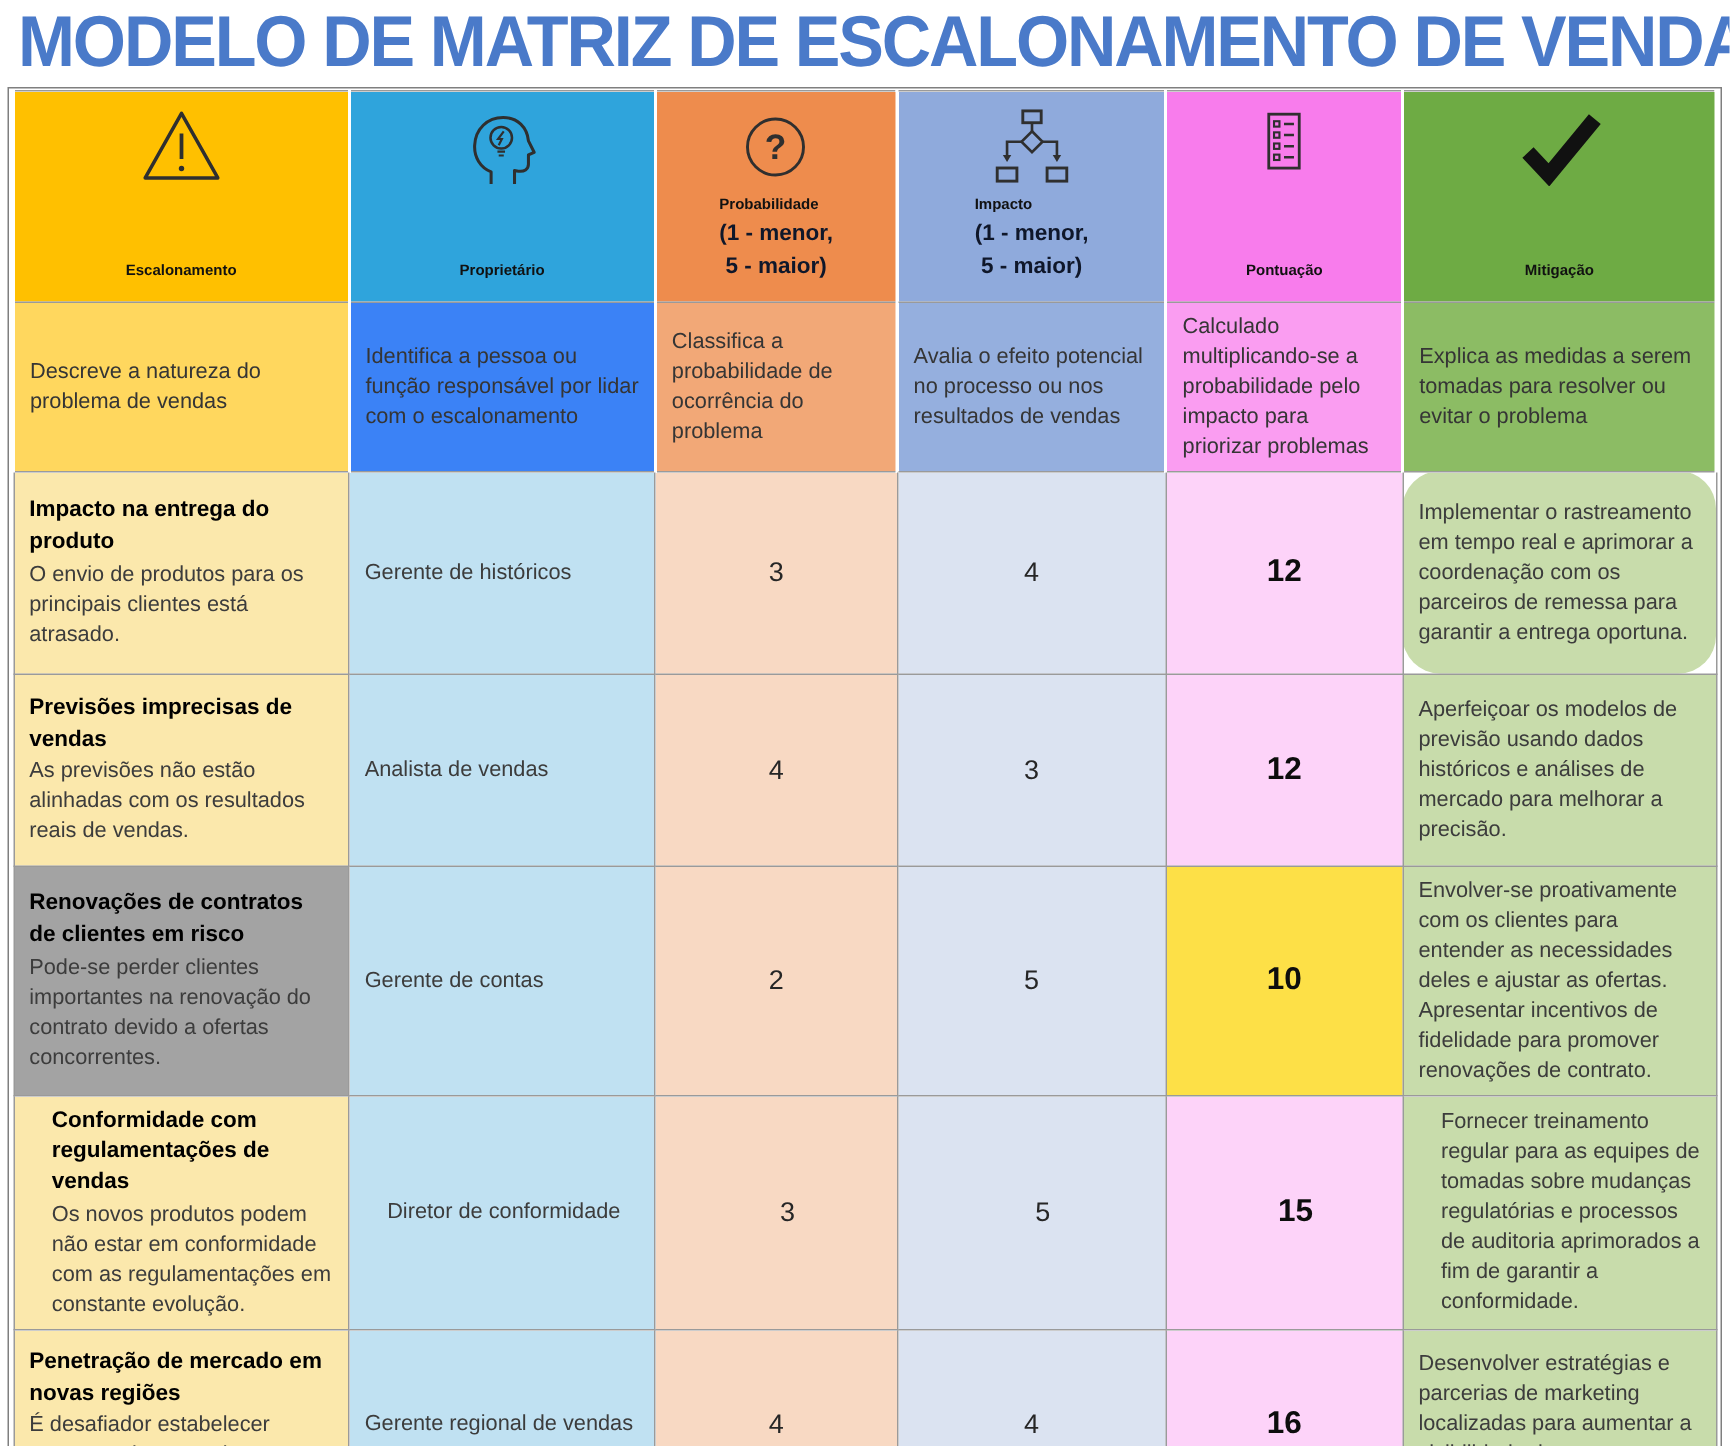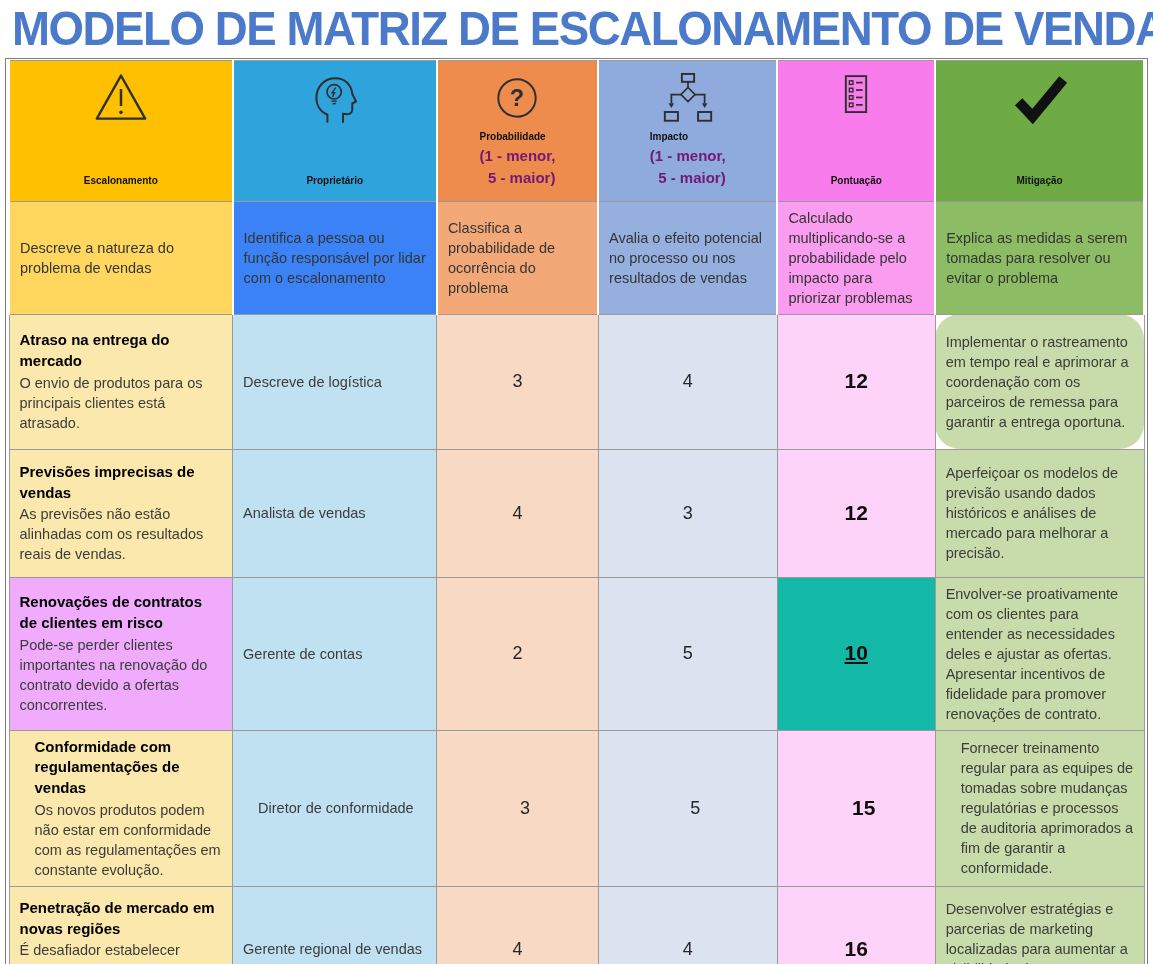--- a/index.html
+++ b/index.html
@@ -19,21 +19,21 @@
   td,th{border:1px solid #9a9a9a;box-sizing:border-box;padding:6px 10px;vertical-align:middle;
     font-size:14.5px;color:#3c3c3c;line-height:1.38;text-align:left;overflow:hidden;}
   tr[data-shade="header"] th{border-left:2px solid #fff;border-right:2px solid #fff;border-top:1px solid #9a9a9a;}
   tr[data-shade="description"] td{border-left:2px solid #fff;border-right:2px solid #fff;}
 
   
   tr[data-shade="header"] th{height:125px;padding:10px 6px 12px 6px;vertical-align:top;}
   .hwrap{height:100%;display:flex;flex-direction:column;align-items:center;justify-content:space-between;}
   .icon-box{flex:0 0 auto;display:flex;align-items:center;justify-content:center;min-height:54px;}
   .hlabel{font-weight:bold;color:#111;font-size:10px;text-align:center;line-height:1.45;}
-  .hsub{font-weight:bold;color:#701a75;font-size:15px;text-align:right;line-height:1.45;white-space:pre-line;}
+  .hsub{font-weight:bold;color:#0f172a;font-size:15px;text-align:center;line-height:1.45;white-space:pre-line;}
 
   
   tr[data-shade="description"] td{height:100px;vertical-align:middle;color:#353535;}
 
   
   .issue-title{font-weight:bold;color:#000;font-size:15px;margin-bottom:1px;}
   td.numcell{text-align:center;font-size:18px;color:#262626;}
   td.scorecell{text-align:center;font-size:21px;font-weight:bold;color:#0d0d0d;}
   tr.r0 td{height:135px;} tr.r1 td{height:128px;} tr.r2 td{height:138px;}
   tr.r3 td{height:143px;padding-left:25px;} tr.r4 td{height:126px;}
@@ -159,51 +159,51 @@
         <td class="c0" style="background-color: rgb(255, 215, 94);">Descreve a natureza do problema de vendas</td>
         <td class="c1" style="background-color: #3b82f6;">Identifica a pessoa ou função responsável por lidar com o escalonamento</td>
         <td class="c2" style="background-color: rgb(242, 168, 119);">Classifica a probabilidade de ocorrência do problema</td>
         <td class="c3" style="background-color: rgb(149, 175, 222);">Avalia o efeito potencial no processo ou nos resultados de vendas</td>
         <td class="c4" style="background-color: rgb(250, 157, 241);">Calculado multiplicando-se a probabilidade pelo impacto para priorizar problemas</td>
         <td class="c5" style="background-color: rgb(140, 188, 100);">Explica as medidas a serem tomadas para resolver ou evitar o problema</td>
       </tr>
 
       <tr class="r0" data-shade="row">
         <td class="c0" style="background-color: rgb(251, 232, 172);">
-          <div class="issue-title">Atraso na entrega do mercado</div>
+          <div class="issue-title">Impacto na entrega do produto</div>
           <div class="issue-desc">O envio de produtos para os principais clientes está atrasado.</div>
         </td>
-        <td class="c1" style="background-color: rgb(192, 225, 242);">Descreve de logística</td>
+        <td class="c1" style="background-color: rgb(192, 225, 242);">Gerente de históricos</td>
         <td class="c2 numcell" style="background-color: rgb(248, 217, 195);">3</td>
         <td class="c3 numcell" style="background-color: rgb(219, 227, 241);">4</td>
         <td class="c4 scorecell" style="background-color: rgb(253, 211, 249);">12</td>
         <td class="c5" style="background-color: rgb(200, 220, 171); border-radius: 25px;">Implementar o rastreamento em tempo real e aprimorar a coordenação com os parceiros de remessa para garantir a entrega oportuna.</td>
       </tr>
 
       <tr class="r1" data-shade="row">
         <td class="c0" style="background-color: rgb(251, 232, 172);">
           <div class="issue-title">Previsões imprecisas de vendas</div>
           <div class="issue-desc">As previsões não estão alinhadas com os resultados reais de vendas.</div>
         </td>
         <td class="c1" style="background-color: rgb(192, 225, 242);">Analista de vendas</td>
         <td class="c2 numcell" style="background-color: rgb(248, 217, 195);">4</td>
         <td class="c3 numcell" style="background-color: rgb(219, 227, 241);">3</td>
         <td class="c4 scorecell" style="background-color: rgb(253, 211, 249);">12</td>
         <td class="c5" style="background-color: rgb(200, 220, 171);">Aperfeiçoar os modelos de previsão usando dados históricos e análises de mercado para melhorar a precisão.</td>
       </tr>
 
       <tr class="r2" data-shade="row">
-        <td class="c0" style="background-color: #f0abfc;">
+        <td class="c0" style="background-color: #a3a3a3;">
           <div class="issue-title">Renovações de contratos de clientes em risco</div>
           <div class="issue-desc">Pode-se perder clientes importantes na renovação do contrato devido a ofertas concorrentes.</div>
         </td>
         <td class="c1" style="background-color: rgb(192, 225, 242);">Gerente de contas</td>
         <td class="c2 numcell" style="background-color: rgb(248, 217, 195);">2</td>
         <td class="c3 numcell" style="background-color: rgb(219, 227, 241);">5</td>
-        <td class="c4 scorecell" style="background-color: #14b8a6; text-decoration: underline;">10</td>
+        <td class="c4 scorecell" style="background-color: #fde047;">10</td>
         <td class="c5" style="background-color: rgb(200, 220, 171);">Envolver-se proativamente com os clientes para entender as necessidades deles e ajustar as ofertas. Apresentar incentivos de fidelidade para promover renovações de contrato.</td>
       </tr>
 
       <tr class="r3" data-shade="row">
         <td class="c0" style="background-color: rgb(251, 232, 172);">
           <div class="issue-title">Conformidade com regulamentações de vendas</div>
           <div class="issue-desc">Os novos produtos podem não estar em conformidade com as regulamentações em constante evolução.</div>
         </td>
         <td class="c1" style="background-color: rgb(192, 225, 242);">Diretor de conformidade</td>
         <td class="c2 numcell" style="background-color: rgb(248, 217, 195);">3</td>

